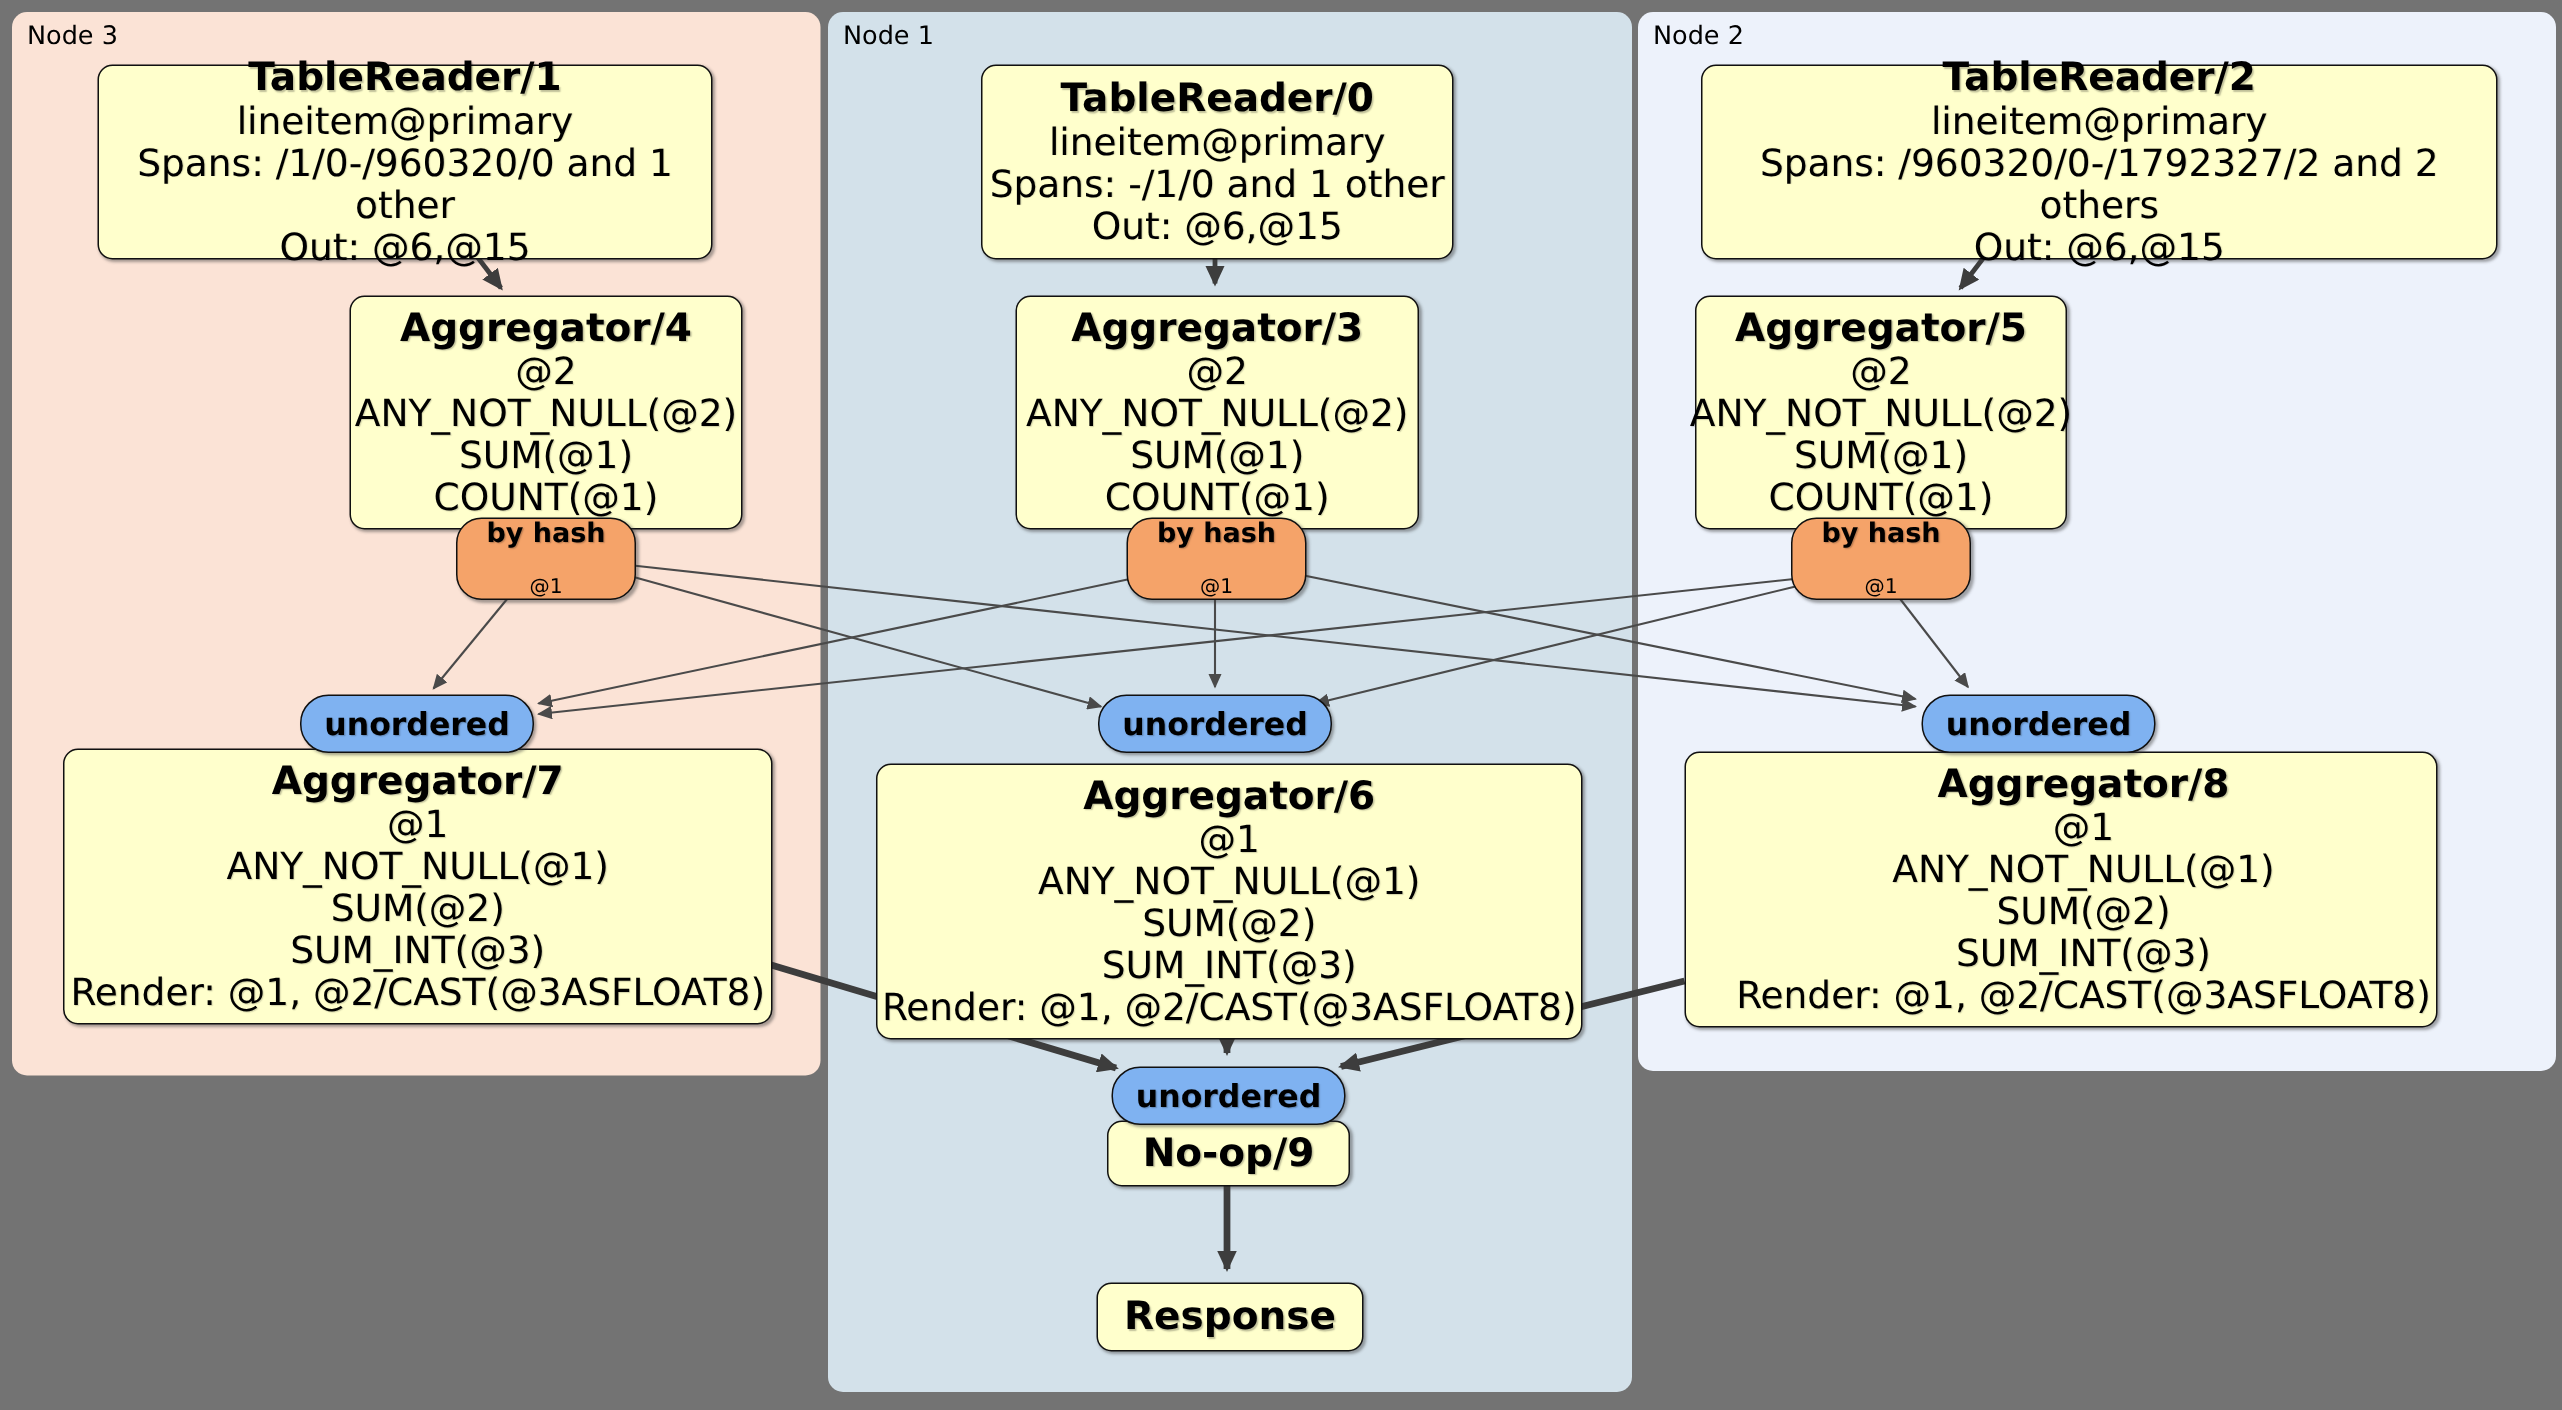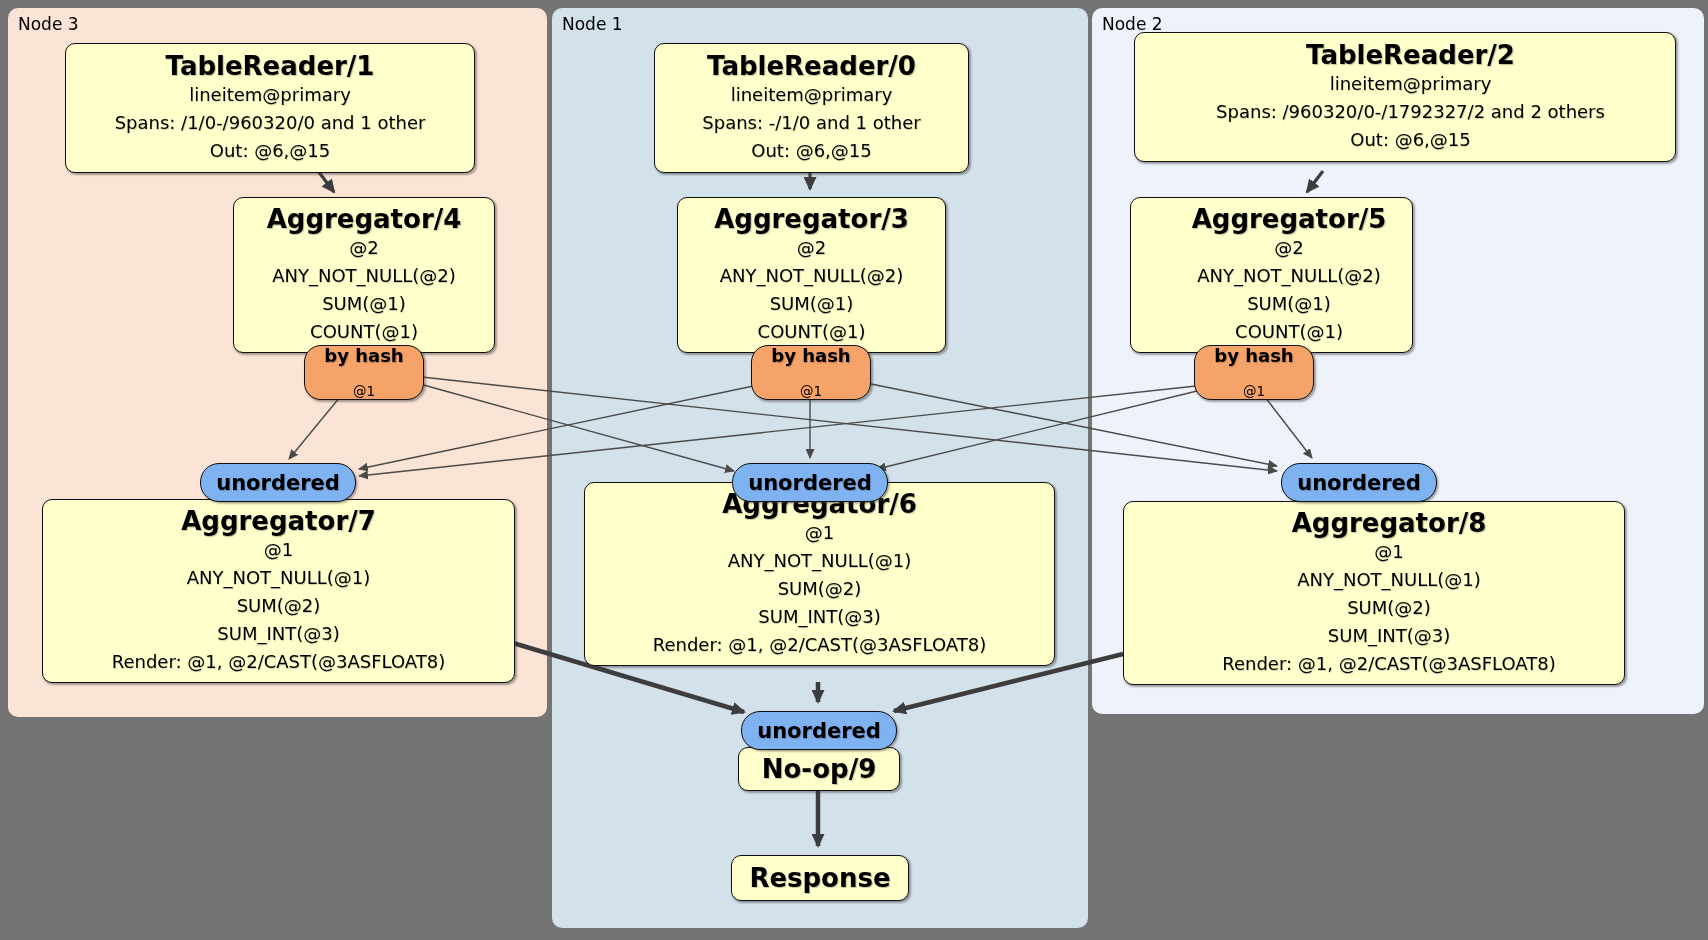--- a/index.html
+++ b/index.html
@@ -15,21 +15,21 @@
     position:absolute;
     background:#ffffcc;
     border:1.6px solid #101010;
     border-radius:10px;
     box-shadow:1.5px 1.5px 2px rgba(60,60,60,.45);
     display:flex;flex-direction:column;justify-content:center;align-items:center;
     text-align:center;
     z-index:3;
   }
   .pbox .title{font-weight:bold;font-size:26px;line-height:30px;text-shadow:1px 1px 1px rgba(0,0,0,.25);}
-  .pbox .line{font-size:18px;line-height:28px;text-shadow:.6px .6px .8px rgba(0,0,0,.18);}
+  .pbox .line{font-size:25px;line-height:28px;text-shadow:.6px .6px .8px rgba(0,0,0,.18);}
 
   .router{
     position:absolute;width:118px;height:53px;
     background:#f5a369;border:1.6px solid #101010;border-radius:17px;
     box-shadow:1.5px 1.5px 2px rgba(60,60,60,.45);
     display:flex;flex-direction:column;justify-content:space-between;align-items:center;
     z-index:4;text-align:center;
   }
   .router .rlabel{font-weight:bold;font-size:18px;line-height:20px;text-shadow:.8px .8px 1px rgba(0,0,0,.25);}
   .router .rcol{font-size:13.5px;line-height:16px;}
@@ -138,49 +138,49 @@
 
   <div class="router" style="left:751px;top:345px;">
     <div class="rlabel">by hash</div>
     <div class="rcol">@1</div>
   </div>
 
   <div class="stream" style="left:732px;top:463px;">
     <span>unordered</span>
   </div>
 
-  <div class="pbox" style="left:584px;top:482px;width:469px;height:182px;">
+  <div class="pbox" style="left:584px;top:509px;width:469px;height:182px;">
     <div class="title">Aggregator/6</div>
     <div class="line">@1</div>
     <div class="line">ANY_NOT_NULL(@1)</div>
     <div class="line">SUM(@2)</div>
     <div class="line">SUM_INT(@3)</div>
     <div class="line">Render: @1, @2/CAST(@3ASFLOAT8)</div>
   </div>
 
   <div class="stream" style="left:741px;top:711px;">
     <span>unordered</span>
   </div>
 
   <div class="pbox" style="left:738px;top:747px;width:160px;height:42px;">
     <div class="title">No-op/9</div>
   </div>
 
   <div class="pbox" style="left:731px;top:855px;width:176px;height:44px;">
     <div class="title">Response</div>
   </div>
 
-  <div class="pbox" style="left:1134px;top:32px;width:529px;height:128px;padding-left:11px;">
+  <div class="pbox" style="left:1134px;top:43px;width:529px;height:128px;">
     <div class="title">TableReader/2</div>
     <div class="line">lineitem@primary</div>
     <div class="line">Spans: /960320/0-/1792327/2 and 2 others</div>
     <div class="line">Out: @6,@15</div>
   </div>
 
-  <div class="pbox" style="left:1130px;top:197px;width:246px;height:154px;padding-left:35px;">
+  <div class="pbox" style="left:1130px;top:197px;width:246px;height:154px;">
     <div class="title">Aggregator/5</div>
     <div class="line">@2</div>
     <div class="line">ANY_NOT_NULL(@2)</div>
     <div class="line">SUM(@1)</div>
     <div class="line">COUNT(@1)</div>
   </div>
 
   <div class="router" style="left:1194px;top:345px;">
     <div class="rlabel">by hash</div>
     <div class="rcol">@1</div>

